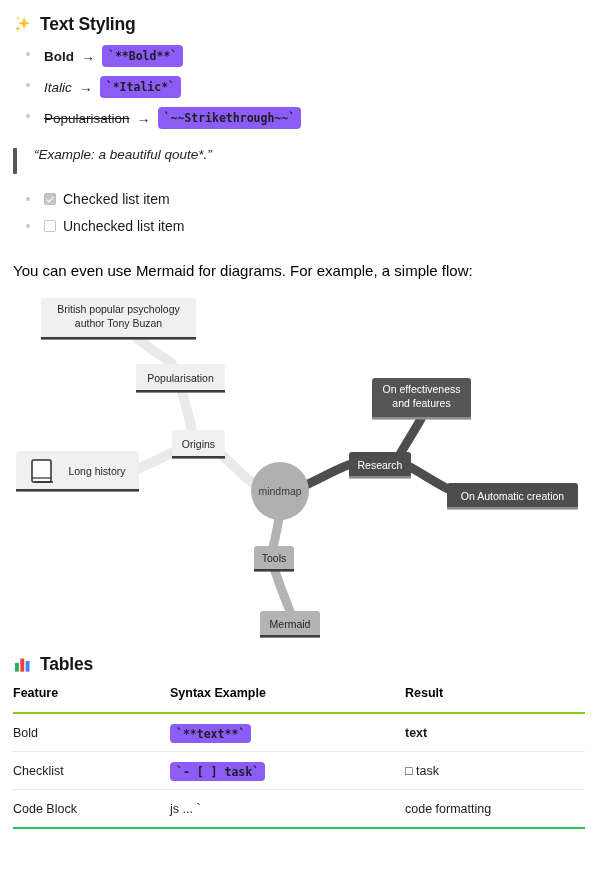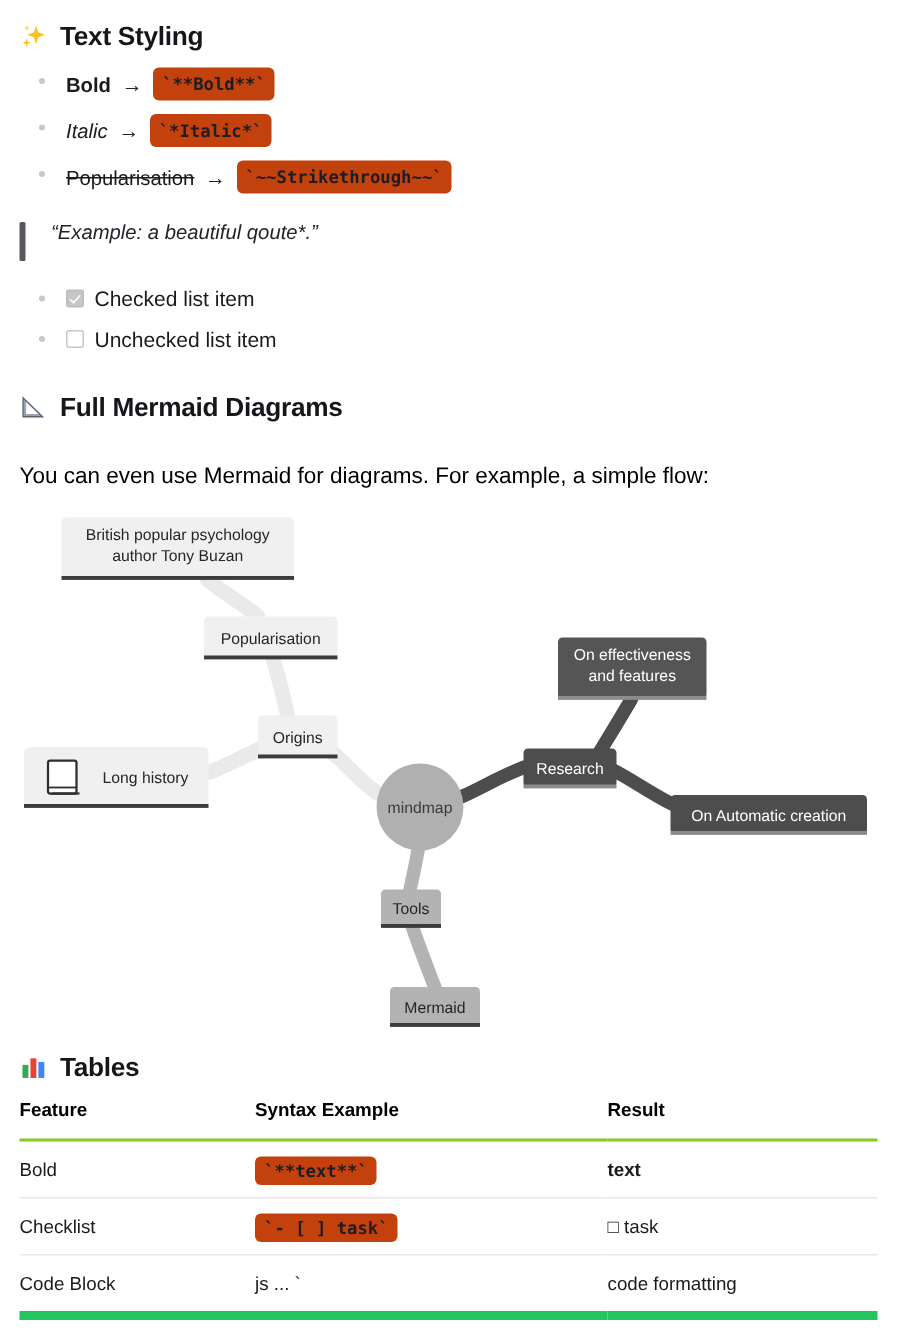--- a/index.html
+++ b/index.html
@@ -75,21 +75,21 @@
   }
   .term-bold { font-weight: 700; font-size: 13.5px; }
   .term-italic { font-style: italic; font-size: 13.5px; }
   .term-strike { text-decoration: line-through; font-size: 13.5px; }
   .arrow {
     margin: 0 7px;
     font-size: 14px;
     color: #22222a;
   }
   code.inline {
-    background: #c2410c;
+    background: #8b5cf6;
     border-radius: 4px;
     padding: 2.5px 6px;
     font-family: "DejaVu Sans Mono", "Liberation Mono", monospace;
     font-size: 11.5px;
     font-weight: 700;
     color: #1d1d22;
     white-space: pre;
   }
 
   
@@ -204,21 +204,21 @@
     padding: 0 0 12px 0;
     border-bottom: 2px solid #84cc16;
   }
   table.md-table td {
     font-size: 12.5px;
     color: #1b1b1f;
     padding: 12px 0 11px 0;
     border-bottom: 1px solid #e8e8ec;
     vertical-align: middle;
   }
-  table.md-table tr:last-child td { border-bottom: 6px solid #22c55e; }
+  table.md-table tr:last-child td { border-bottom: 2px solid #22c55e; }
   col.c1 { width: 157px; }
   col.c2 { width: 235px; }
   col.c3 { width: auto; }
   .res-bold { font-weight: 700; }
   .res-plain { font-weight: 400; }
   .codeblock-sample {
     font-size: 12.5px;
     color: #1b1b1f;
     font-family: "Liberation Sans", sans-serif;
   }
@@ -272,30 +272,20 @@
       <span class="cb checked"></span>
       <span class="task-label">Checked list item</span>
     </li>
     <li>
       <span class="bullet"></span>
       <span class="cb unchecked"></span>
       <span class="task-label">Unchecked list item</span>
     </li>
   </ul>
 
-  <div class="h2" id="heading-mermaid" style="margin-top:26px;">
-    <span class="h2-emoji">
-      <svg class="icon-ruler" viewBox="0 0 24 24" aria-hidden="true">
-        <path d="M3 4 L3 20 L19.5 20 Z" fill="#9aa3b0"></path>
-        <path d="M5.6 7.6 L5.6 17.6 L15.9 17.6 Z" fill="#ffffff"></path>
-        <path d="M3 4 L3 20 L19.5 20 Z" fill="none" stroke="#5b6473" stroke-width="1.1"></path>
-      </svg>
-    </span>
-    <span>Full Mermaid Diagrams</span>
-  </div>
 
   <div class="para">You can even use Mermaid for diagrams. For example, a simple flow:</div>
 
   <div class="mermaid-wrap">
     <svg width="598" height="370" viewBox="0 0 598 370">
 
       <g>
 
         <path d="M255,198 C238,188 225,168 208,158" stroke="#eaeaea" stroke-width="10" fill="none" stroke-linecap="round"></path>
 

